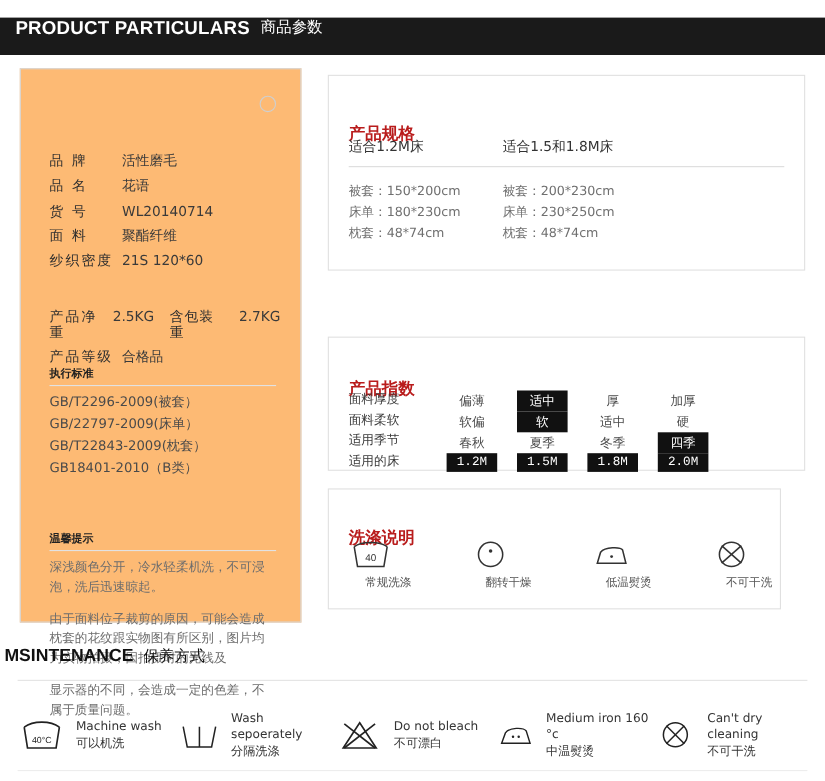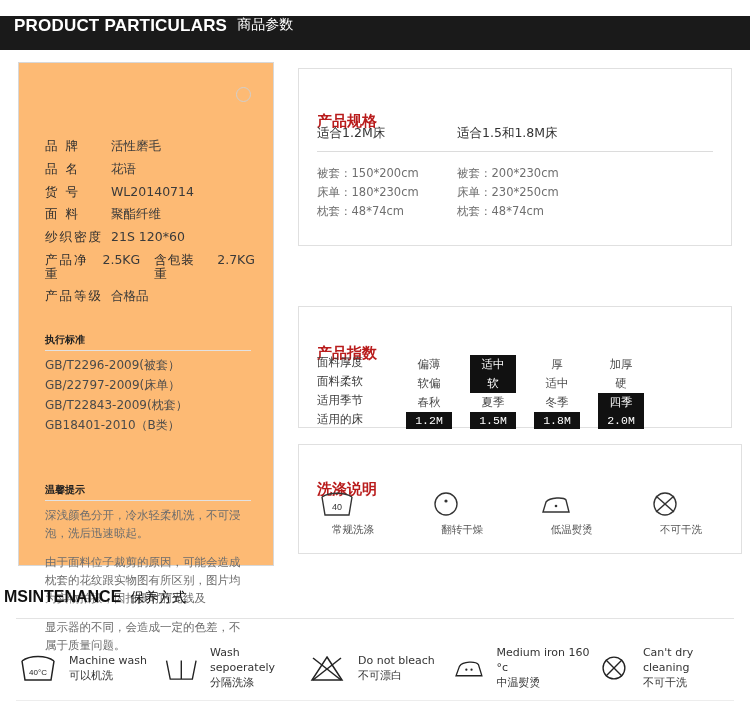--- a/index.html
+++ b/index.html
@@ -43,21 +43,21 @@
     border:1px solid #cfcfcf;border-radius:50%;
   }
   .spec-list{
     position:absolute;left:26px;top:76px;width:210px;
     font-size:12.5px;color:#3a3a3a;
     font-family:"DejaVu Sans",sans-serif;
   }
   .spec-row{display:flex;align-items:baseline;margin-bottom:9px;line-height:1.1;}
   .spec-key{width:66px;letter-spacing:2px;color:#2e2e2e;}
   .spec-val{color:#3a3a3a;}
-  .spec-val2{margin-left:16px;color:#3a3a3a;}
+  .spec-val2{margin-left:16px;color:#3a3a3a;margin-top:28px;}
   .spec-key2{margin-left:14px;letter-spacing:1px;color:#2e2e2e;}
 
   .sec-title{
     position:absolute;left:26px;font-size:10px;color:#222;font-weight:bold;
     font-family:"DejaVu Sans",sans-serif;
   }
   .sec-rule{
     position:absolute;left:26px;width:206px;height:1px;background:#e2e2e2;
   }
   .std-list{
@@ -110,21 +110,21 @@
   .idx-label{width:80px;color:#3a3a3a;}
   .idx-opt{
     width:64px;text-align:center;color:#4a4a4a;
   }
   .idx-opt .box{
     display:inline-block;min-width:46px;padding:2px 5px;box-sizing:border-box;
   }
   .idx-opt .box.on{background:#111;color:#fff;}
 
   
-  #panel-wash{left:298px;top:444px;width:444px;height:110px;}
+  #panel-wash{left:298px;top:444px;width:412px;height:110px;}
   #panel-wash .panel-title{position:absolute;left:18px;top:14px;}
   .wash-row{
     position:absolute;left:18px;top:44px;width:400px;
     display:flex;justify-content:space-between;
   }
   .wash-item{width:72px;text-align:center;}
   .wash-cap{
     margin-top:4px;font-size:10.5px;color:#555;
     font-family:"DejaVu Sans",sans-serif;
   }

